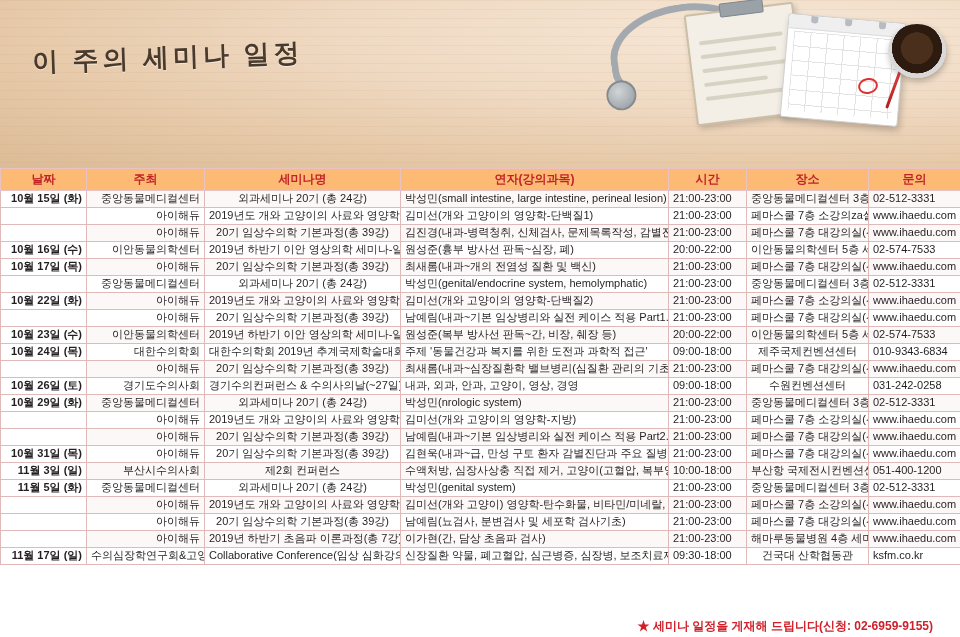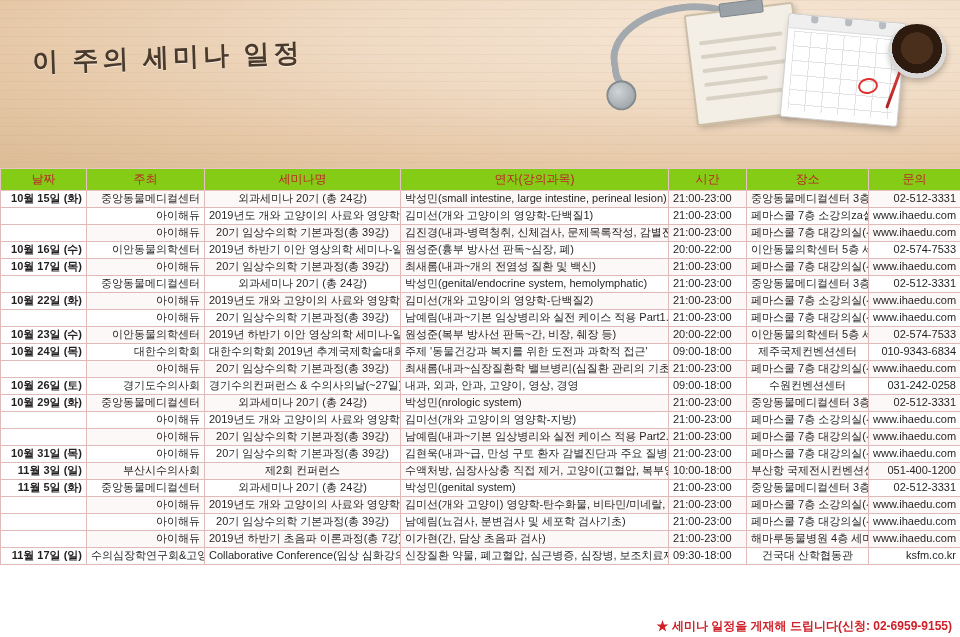--- a/index.html
+++ b/index.html
@@ -114,45 +114,45 @@
     color:#231f20;
   }
   table.sched th, table.sched td {
     border:1px solid #e0b9b9;
     padding:1px 4px;
     line-height:1.22;
     white-space:nowrap;
     overflow:hidden;
   }
   table.sched thead th {
-    background:#84cc16;
+    background:#fdba74;
     color:#c0222a;
-    font-weight:normal;
+    font-weight:bold;
     font-size:12px;
     text-align:center;
     height:22px;
     border-color:#e9c3c3;
   }
   .c-date  { width:86px;  text-align:right; font-weight:bold; }
   .c-host  { width:118px; text-align:right; }
   .c-name  { width:196px; text-align:center; }
   .c-spk   { width:268px; text-align:left; padding-left:6px;margin-left:48px; }
   .c-time  { width:78px;  }
   .c-place { width:122px; text-align:center; }
-  .c-cont  { width:92px;  text-align:right; }
+  .c-cont  { width:92px;  text-align:left; }
   tbody tr { height:17px; }
   tbody tr:nth-child(odd)  td { background:#fdf8f8; }
   tbody tr:nth-child(even) td { background:#ffffff; }
   td.c-date { background:#ffffff !important; }
 
   .footer {
     position:absolute; left:0; bottom:0; width:960px; height:22px;
     background:#ffffff;
     text-align:right;
-    padding-right:8px;
+    padding-right:27px;
     font-size:12px; font-weight:bold; color:#d0202a;
     line-height:22px;
   }
 </style>
 </head>
 <body>
 
 <div id="page">
 
   <div class="header">

